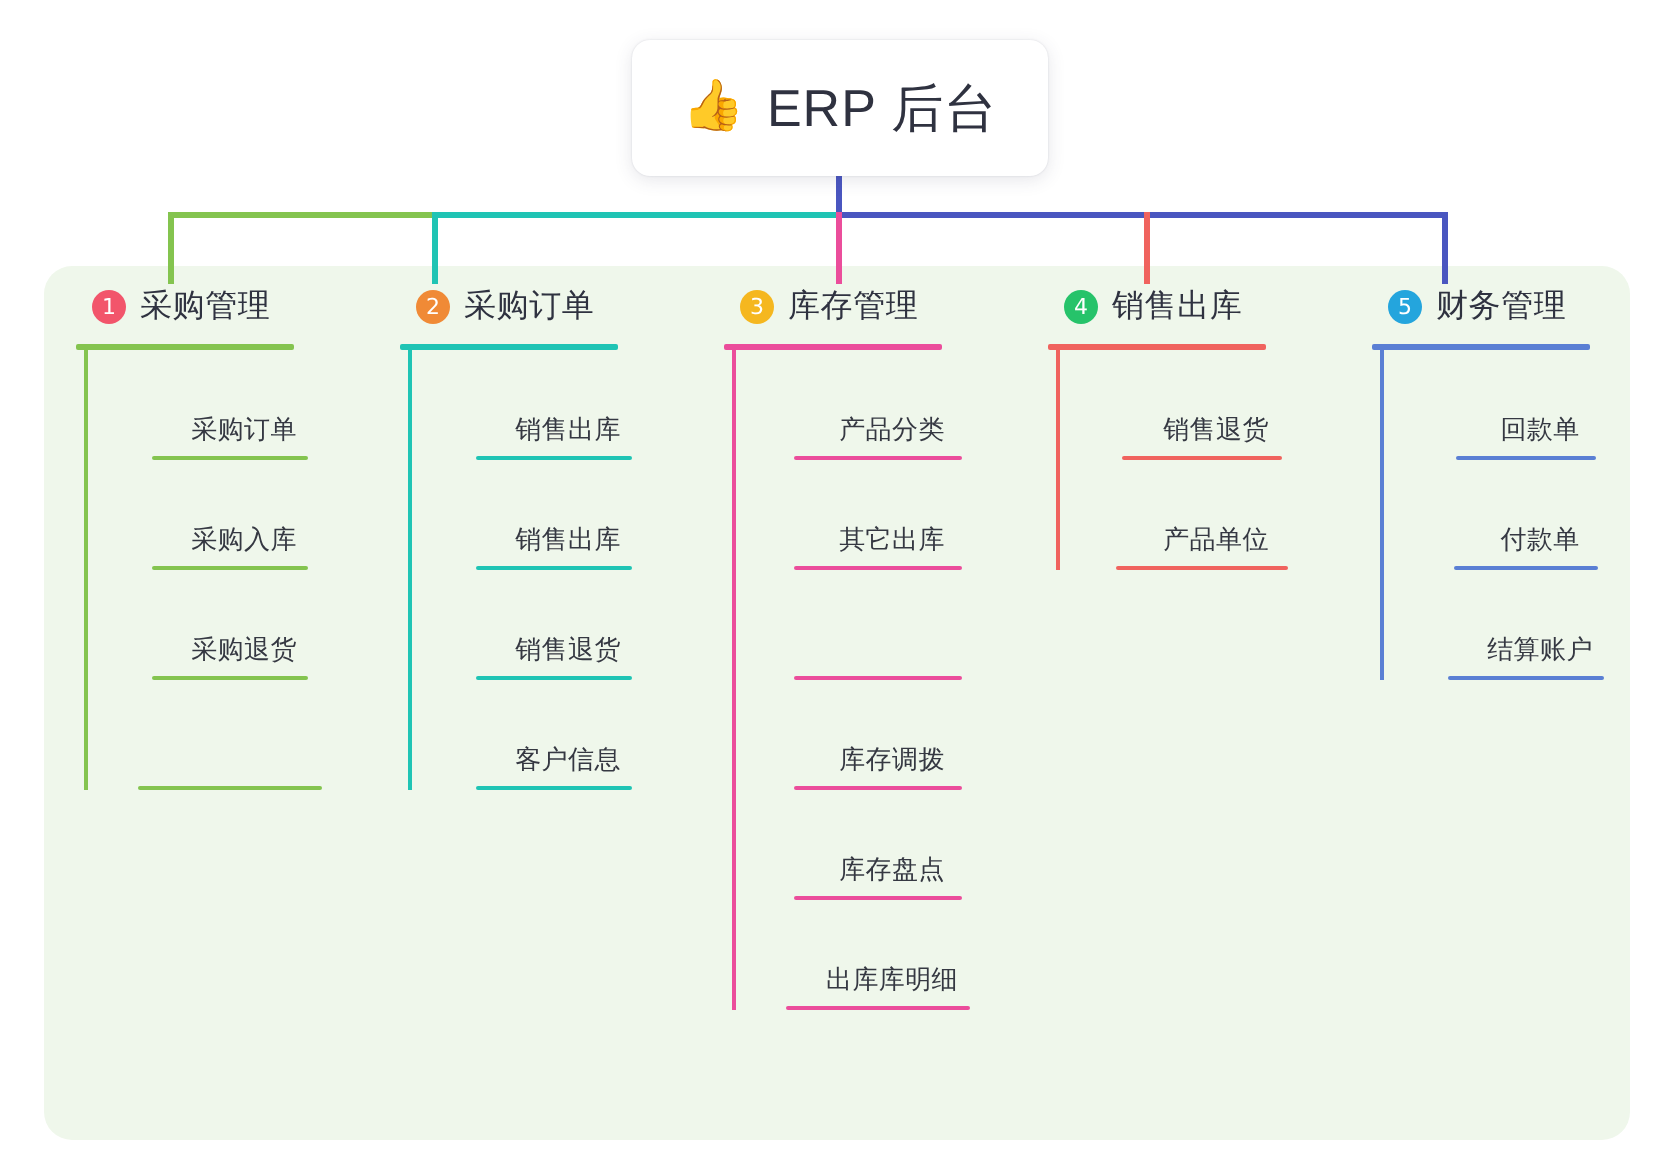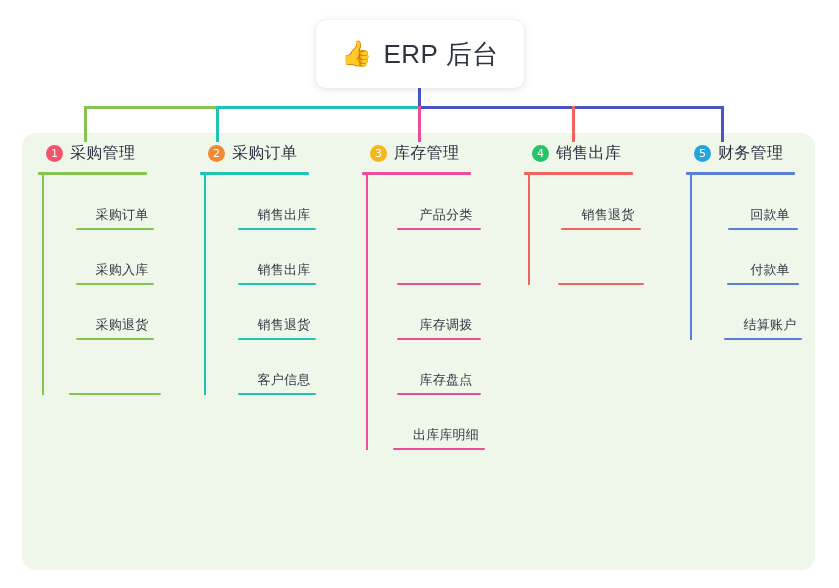--- a/index.html
+++ b/index.html
@@ -232,20 +232,24 @@
           <span class="col-title">库存管理</span>
         </div>
         <div class="head-rule" style="background: rgb(235, 77, 155);"></div>
         <div class="items">
           <div class="spine" style="background: rgb(235, 77, 155);"></div>
           <div class="item">
             <div class="item-label">产品分类</div>
             <div class="item-rule" style="background: rgb(235, 77, 155); width: 84px; margin-left: -14px;"></div>
           </div>
           <div class="item">
+            <div class="item-label">其它出库</div>
+            <div class="item-rule" style="background: rgb(235, 77, 155); width: 84px; margin-left: -14px;"></div>
+          </div>
+          <div class="item">
             <div class="item-rule" style="background: rgb(235, 77, 155); width: 84px; margin-left: -14px;"></div>
           </div>
           <div class="item">
             <div class="item-label">库存调拨</div>
             <div class="item-rule" style="background: rgb(235, 77, 155); width: 84px; margin-left: -14px;"></div>
           </div>
           <div class="item">
             <div class="item-label">库存盘点</div>
             <div class="item-rule" style="background: rgb(235, 77, 155); width: 84px; margin-left: -14px;"></div>
           </div>
@@ -261,20 +265,21 @@
           <span class="col-title">销售出库</span>
         </div>
         <div class="head-rule" style="background: rgb(240, 99, 94);"></div>
         <div class="items">
           <div class="spine" style="background: rgb(240, 99, 94);"></div>
           <div class="item">
             <div class="item-label">销售退货</div>
             <div class="item-rule" style="background: rgb(240, 99, 94); width: 80px; margin-left: -14px;"></div>
           </div>
           <div class="item">
+            <div class="item-label">产品单位</div>
             <div class="item-rule" style="background: rgb(240, 99, 94); width: 86px; margin-left: -14px;"></div>
           </div>
         </div>
       </div>
       <div class="column" style="left: 686px;">
         <div class="col-head">
           <span class="badge" style="background: rgb(36, 165, 221);">5</span>
           <span class="col-title">财务管理</span>
         </div>
         <div class="head-rule" style="background: rgb(90, 127, 212);"></div>

